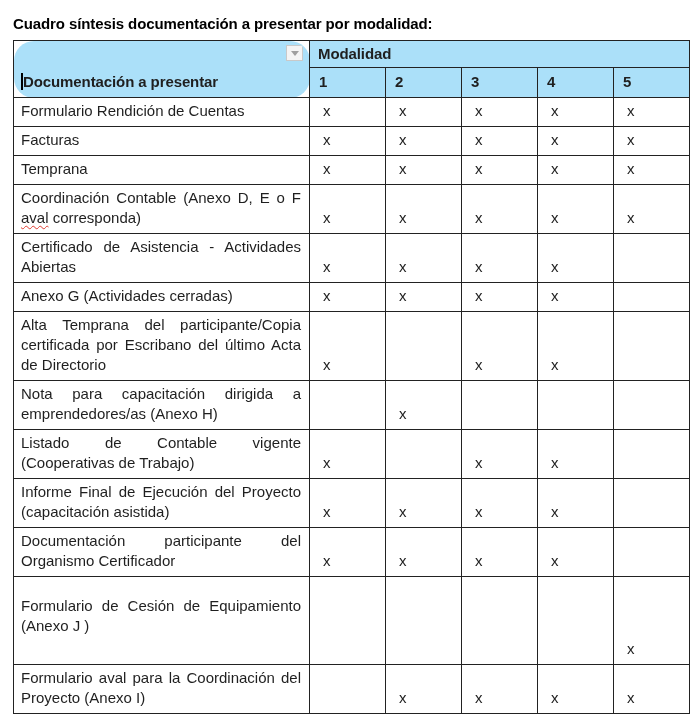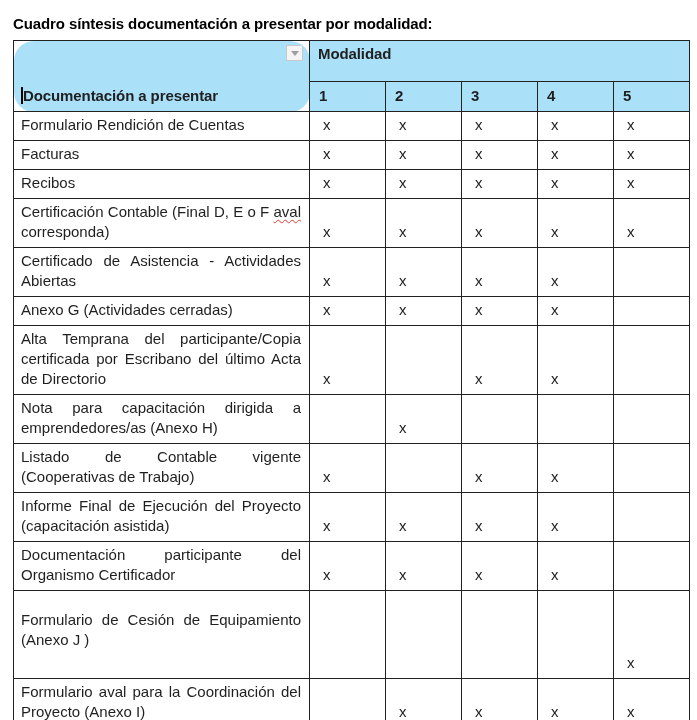--- a/index.html
+++ b/index.html
@@ -47,21 +47,21 @@
     letter-spacing: -0.1px;
   }
   thead tr:first-child { height: 26px; }
   thead tr:nth-child(2) { height: 30px; }
   th.corner {
     position: relative;
     padding: 3px 8px 5px 7px;
     border-radius: 20px;
   }
   th.group {
-    padding: 3px 8px 17px 8px;
+    padding: 3px 8px 3px 8px;
   }
   th.mcol {
     padding: 3px 4px 5px 9px;
   }
   td.label-cell {
     padding: 3px 8px 5px 7px;
     text-align: justify;
   }
   td.mark-cell {
     padding: 3px 4px 5px 13px;
@@ -150,29 +150,29 @@
         </tr>
         <tr>
           <td class="label-cell"><span>Facturas</span></td>
           <td class="mark-cell">x</td>
           <td class="mark-cell">x</td>
           <td class="mark-cell">x</td>
           <td class="mark-cell">x</td>
           <td class="mark-cell">x</td>
         </tr>
         <tr>
-          <td class="label-cell"><span>Recibos</span></td>
-          <td class="mark-cell">x</td>
-          <td class="mark-cell">x</td>
-          <td class="mark-cell">x</td>
-          <td class="mark-cell">x</td>
-          <td class="mark-cell">x</td>
-        </tr>
-        <tr>
-          <td class="label-cell"><span>Certificación Contable (Final D, E o F </span><span class="misspelled">aval</span><span> corresponda)</span></td>
+          <td class="label-cell"><span>Temprana</span></td>
+          <td class="mark-cell">x</td>
+          <td class="mark-cell">x</td>
+          <td class="mark-cell">x</td>
+          <td class="mark-cell">x</td>
+          <td class="mark-cell">x</td>
+        </tr>
+        <tr>
+          <td class="label-cell"><span>Coordinación Contable (Anexo D, E o F </span><span class="misspelled">aval</span><span> corresponda)</span></td>
           <td class="mark-cell">x</td>
           <td class="mark-cell">x</td>
           <td class="mark-cell">x</td>
           <td class="mark-cell">x</td>
           <td class="mark-cell">x</td>
         </tr>
         <tr>
           <td class="label-cell"><span>Certificado de Asistencia - Actividades Abiertas</span></td>
           <td class="mark-cell">x</td>
           <td class="mark-cell">x</td>

